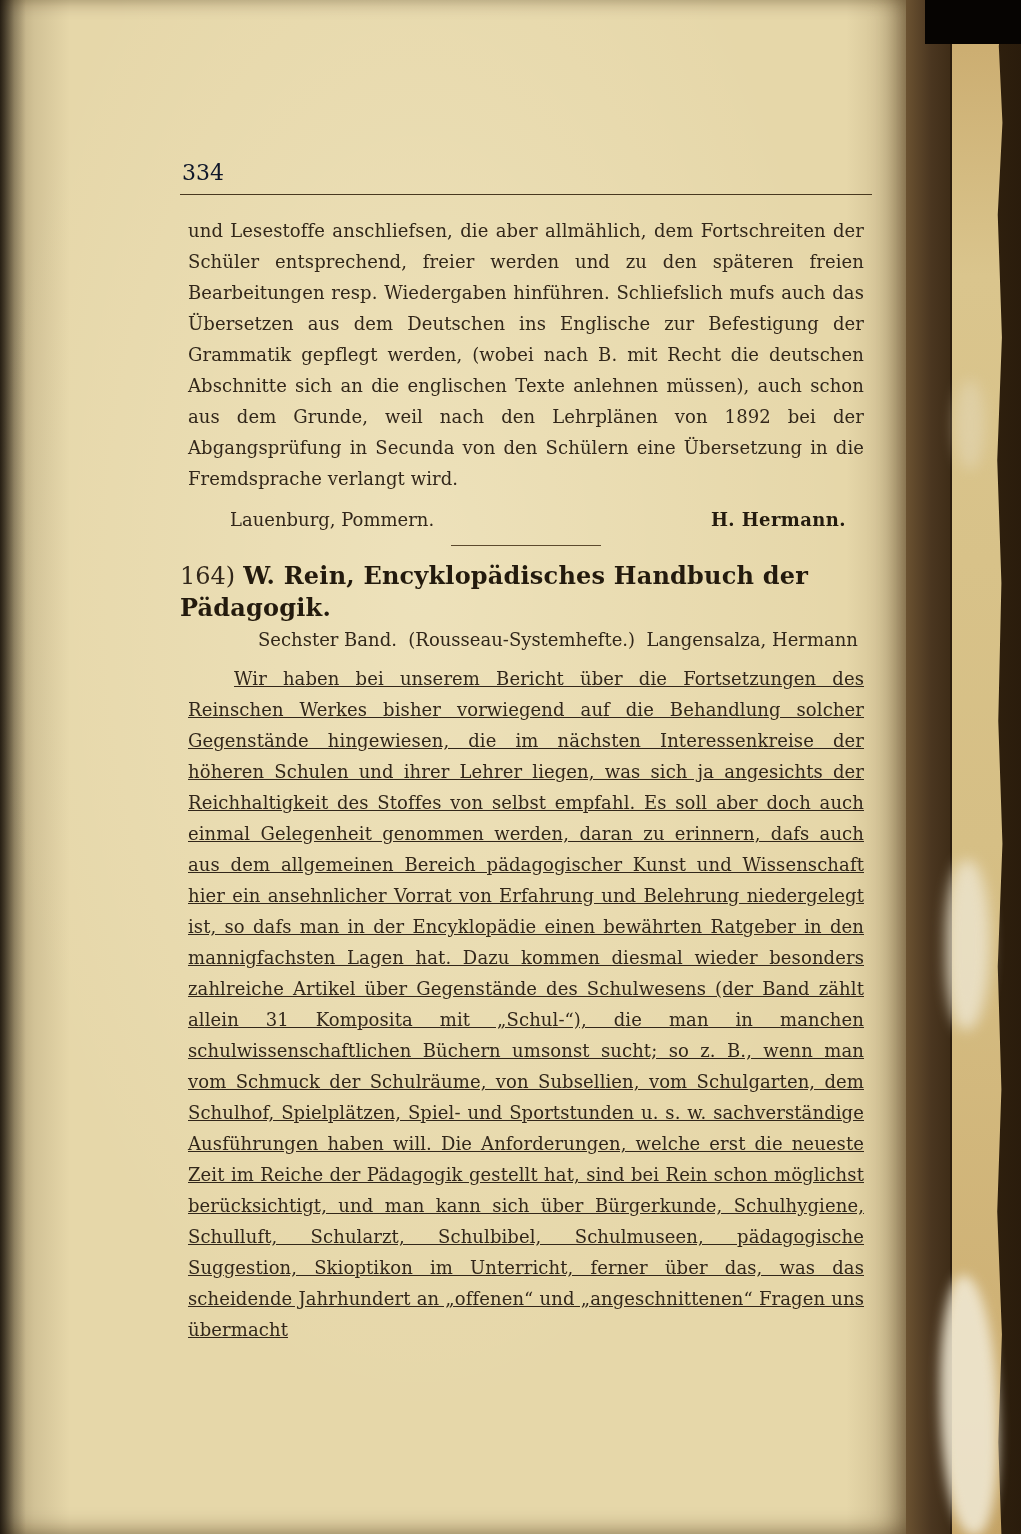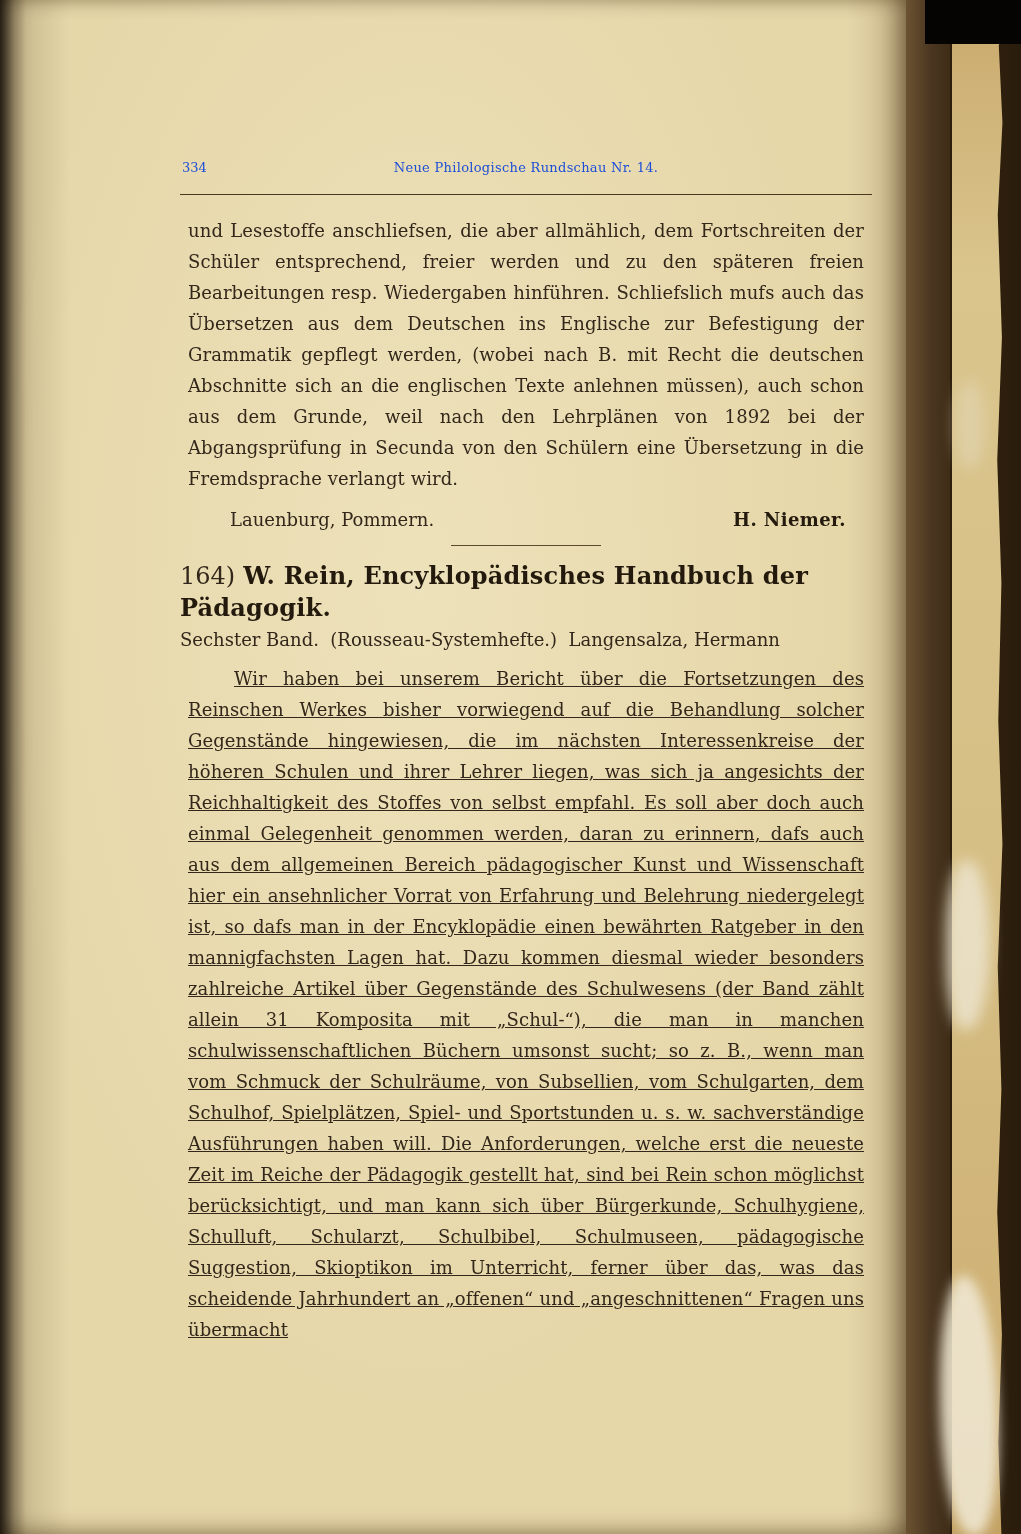--- a/index.html
+++ b/index.html
@@ -51,39 +51,39 @@
   }
   .torn-c {
     position:absolute; left:955px; top:380px; width:30px; height:90px;
     background:#e3d7b6; border-radius:50%; filter:blur(7px); opacity:0.6;
   }
   .corner-dark {
     position:absolute; left:925px; top:0; width:96px; height:44px; background:#060402;
   }
   
   .content { position:absolute; left:180px; top:0; width:692px; color:#32271a; }
-  .pg-header { position:relative; top:160px; height:24px; font-size:13px; color:#1d4ed8; }
+  .pg-header { position:relative; top:160px; height:24px; font-size:22px; color:#0f172a; }
   .pg-num { position:absolute; left:2px; top:0; }
   .pg-title { display:block; text-align:center; letter-spacing:0.3px; }
   .header-rule {
     position:relative; top:170px; border:0; border-top:1.6px solid #483820; margin:0;
   }
   .flow { position:relative; top:182px; font-size:18px; line-height:31px; }
   .flow p { margin:8px; text-align:justify; letter-spacing:0.1px; }
   .indent { text-indent:46px; }
   .signoff {
     display:flex; justify-content:space-between; align-items:baseline;
     padding:2px 26px 0 50px; line-height:31px;text-align:right;
   }
   .signoff .author { font-weight:bold; color:#241b0e; letter-spacing:0.4px; }
   .sep-rule { border:0; border-top:1.2px solid #5c4a2e; width:150px; margin:10px auto 8px auto; }
   .review-head { margin-top:14px; font-size:24px; line-height:32px; }
   .review-head .num { padding-right:8px; }
   .review-head b { color:#231a0d; letter-spacing:0.2px; }
-  .bib { line-height:31px; white-space:pre-wrap; }
+  .bib { margin-left:78px; line-height:31px; white-space:pre-wrap; }
   .bib-note { text-align:center; line-height:31px; white-space:pre-wrap; }
   .review-body { margin-top:1px;text-decoration:underline; }
 </style>
 </head>
 <body>
 
 <div class="scan">
 
   <div class="binding"></div>
   <div class="adjacent-page-line"></div>
@@ -93,33 +93,32 @@
   <div class="torn-c"></div>
   <div class="corner-dark"></div>
 
   <div class="paper">
     <div class="left-edge"></div>
 
     <div class="content">
 
       <div class="pg-header">
         <span class="pg-num">334</span>
-        <span class="pg-title">Neue Philologische Rundschau Nr. 14.</span>
       </div>
 
       <hr class="header-rule">
 
       <div class="flow">
 
         <p>und Lesestoffe anschliefsen, die aber allmählich, dem Fortschreiten der Schüler entsprechend, freier werden und zu den späteren freien Bearbeitungen resp. Wiedergaben hinführen. Schliefslich mufs auch das Übersetzen aus dem Deutschen ins Englische zur Befestigung der Grammatik gepflegt werden, (wobei nach B. mit Recht die deutschen Abschnitte sich an die englischen Texte anlehnen müssen), auch schon aus dem Grunde, weil nach den Lehrplänen von 1892 bei der Abgangsprüfung in Secunda von den Schülern eine Übersetzung in die Fremdsprache verlangt wird.</p>
 
 
         <div class="signoff">
           <span>Lauenburg, Pommern.</span>
-          <span class="author">H. Niemer.</span>
+          <span class="author">H. Hermann.</span>
         </div>
 
         <hr class="sep-rule">
 
         <div class="review-head">
           <span class="num">164)</span><b>W. Rein, Encyklopädisches Handbuch der Pädagogik.</b>
         </div>
 
         <div class="bib">Sechster Band.  (Rousseau-Systemhefte.)  Langensalza, Hermann</div>
 

